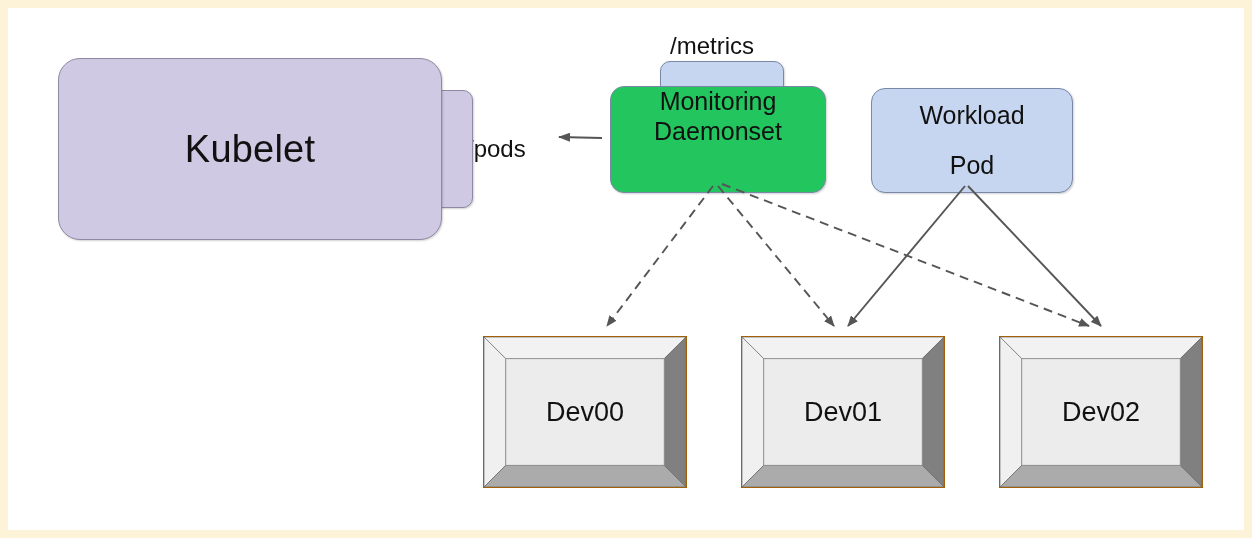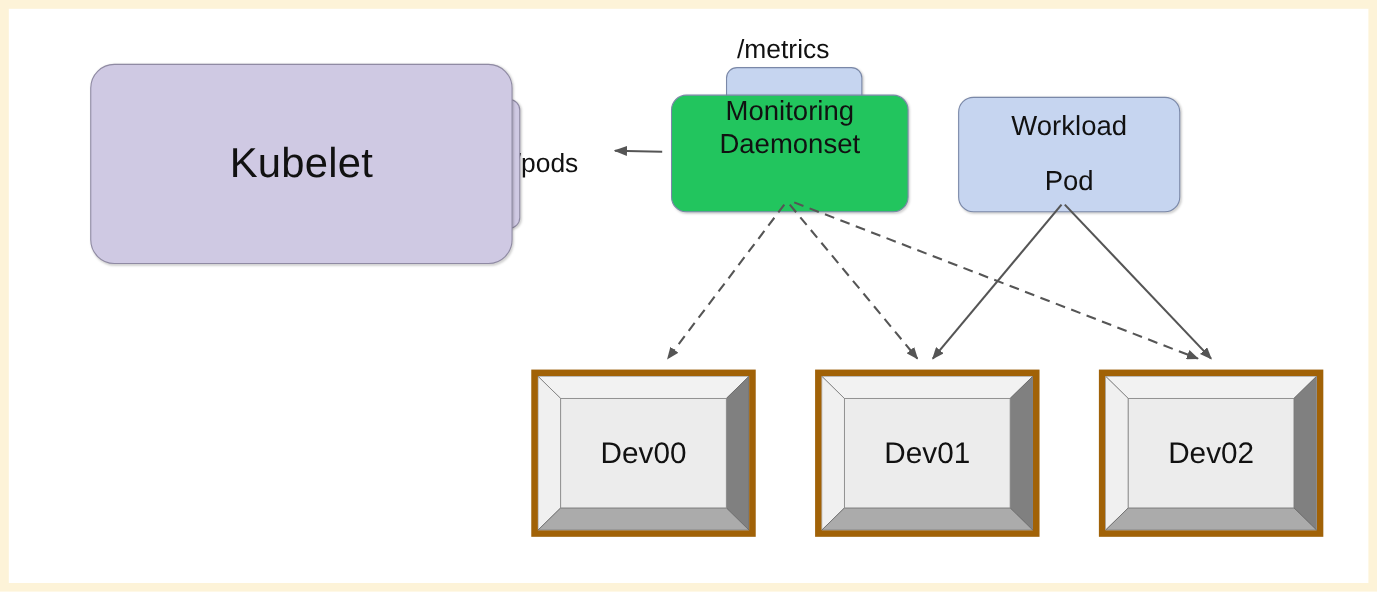--- a/index.html
+++ b/index.html
@@ -51,21 +51,20 @@
     width: 382px;
     height: 180px;
     background: #cfc9e3;
     border: 1.4px solid #8f8aa3;
     border-radius: 22px;
     box-shadow: 1px 1px 2px rgba(0,0,0,0.18);
     z-index: 2;
     display: flex;
     align-items: center;
     justify-content: center;
-    margin-left: 24px;
   }
   .kubelet-label {
     font-size: 38px;
     color: #111111;
     letter-spacing: 0.2px;
   }
 
   
   .port-label {
     position: absolute;
@@ -129,21 +128,21 @@
     color: #111111;
   }
 
   
   .device {
     position: absolute;
     width: 204px;
     height: 152px;
     top: 328px;
     background: #eaeaea;
-    border: 6px solid #a16207;
+    border: 1px solid #a16207;
     box-sizing: border-box;
   }
   .device .bevel {
     position: absolute;
     inset: 0;
   }
   .device .bevel svg {
     display: block;
     width: 100%;
     height: 100%;

